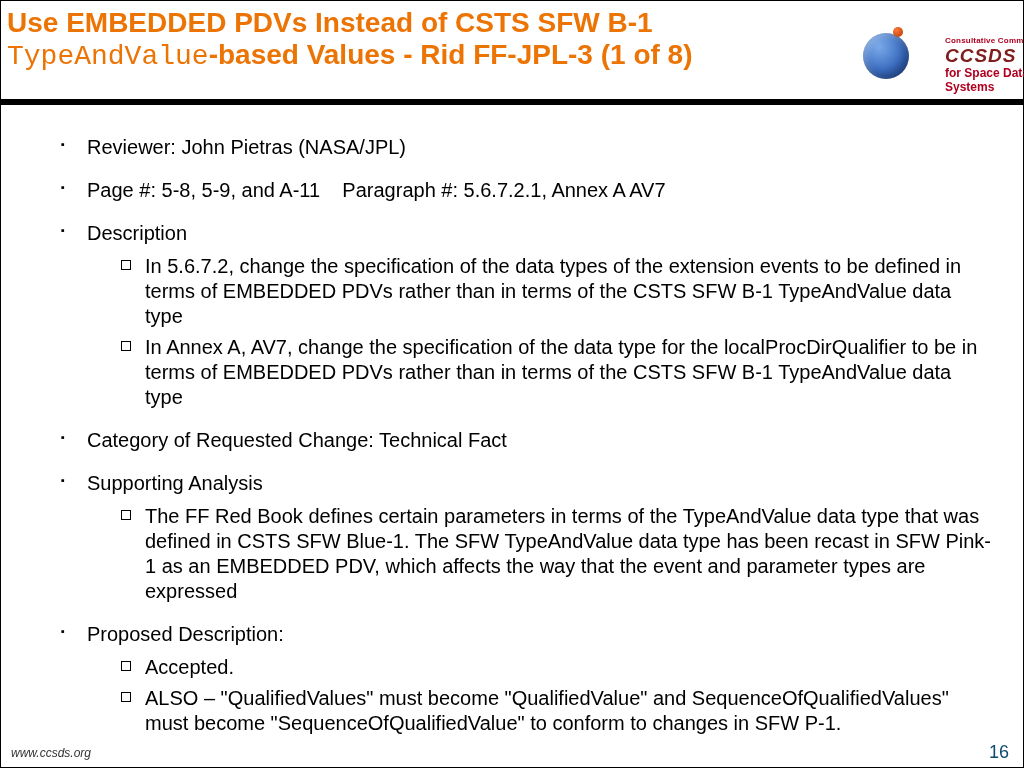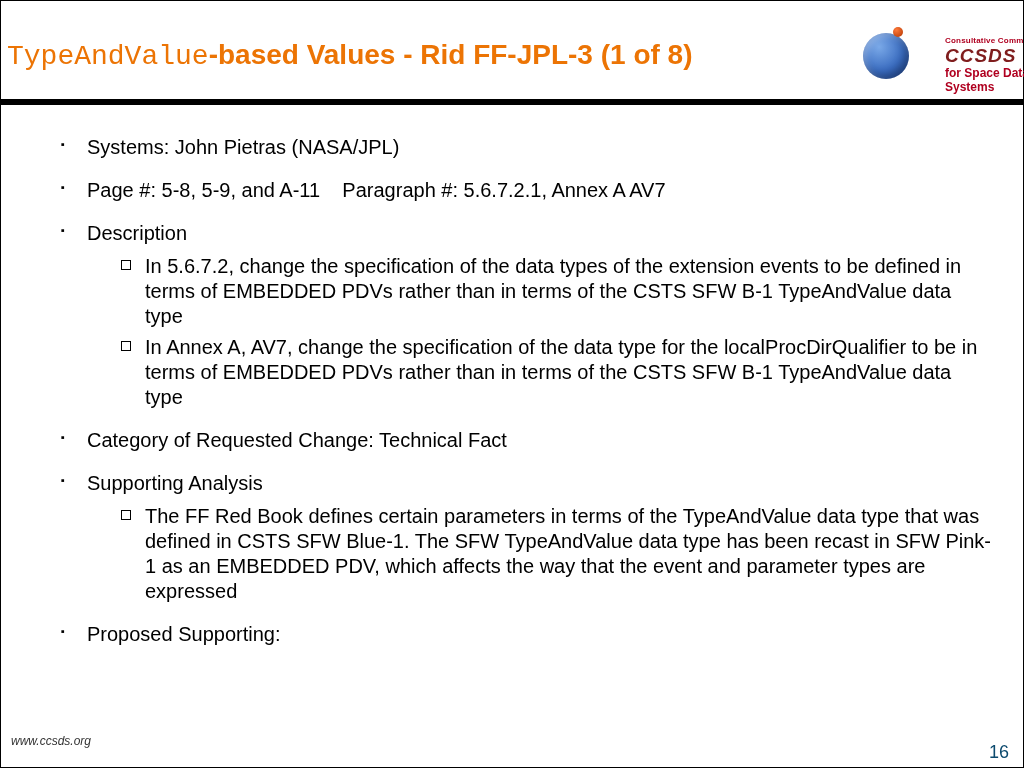--- a/index.html
+++ b/index.html
@@ -126,75 +126,79 @@
     position: absolute;
     left: 6px;
     top: 6px;
     width: 8px;
     height: 8px;
     border: 1px solid #000;
   }
   .footer-url {
     position: absolute;
     left: 10px;
-    bottom: 19px;
+    bottom: 7px;
     font-size: 12px;
     font-style: italic;
     color: #333;
   }
   .footer-pg {
     position: absolute;
     right: 14px;
     bottom: 4px;
     font-size: 18px;
     color: #0c4a6e;
   }
 </style>
 </head>
 <body>
 
 <div class="slide">
 
   <div class="header">
     <div class="title">
-      <br>
+      <span>Use EMBEDDED PDVs Instead of CSTS SFW B-1 </span><br>
       <span class="mono">TypeAndValue</span><span>-based Values - Rid FF-JPL-3 (1 of 8)</span>
     </div>
     <div class="logo">
       <div class="logo-globe"></div>
       <div class="logo-dot"></div>
       <div class="logo-text">
         <div class="logo-line1">Consultative Committee</div>
         <div class="logo-acr">CCSDS</div>
         <div class="logo-line2">for Space Data Systems</div>
       </div>
     </div>
   </div>
 
   <div class="divider"></div>
 
   <div class="content">
     <ul class="lvl1">
-      <li><span>Systems: John Pietras (NASA/JPL)</span></li>
+      <li><span>Reviewer: John Pietras (NASA/JPL)</span></li>
       <li><span style="white-space:pre;">Page #: 5-8, 5-9, and A-11    Paragraph #: 5.6.7.2.1, Annex A AV7</span></li>
       <li>
         <span>Description</span>
         <ul class="lvl2">
           <li><span>In 5.6.7.2, change the specification of the data types of the extension events to be defined in terms of EMBEDDED PDVs rather than in terms of the CSTS SFW B-1 TypeAndValue data type</span></li>
           <li><span>In Annex A, AV7, change the specification of the data type for the localProcDirQualifier to be in terms of EMBEDDED PDVs rather than in terms of the CSTS SFW B-1 TypeAndValue data type</span></li>
         </ul>
       </li>
       <li><span>Category of Requested Change: Technical Fact</span></li>
       <li>
         <span>Supporting Analysis</span>
         <ul class="lvl2">
           <li><span>The FF Red Book defines certain parameters in terms of the TypeAndValue data type that was defined in CSTS SFW Blue-1. The SFW TypeAndValue data type has been recast in SFW Pink-1 as an EMBEDDED PDV, which affects the way that the event and parameter types are expressed</span></li>
         </ul>
       </li>
       <li>
-        <span>Proposed Supporting:</span>
+        <span>Proposed Description:</span>
+        <ul class="lvl2">
+          <li><span>Accepted.</span></li>
+          <li><span>ALSO – "QualifiedValues" must become "QualifiedValue" and SequenceOfQualifiedValues" must become "SequenceOfQualifiedValue" to conform to changes in SFW P-1.</span></li>
+        </ul>
       </li>
     </ul>
   </div>
 
   <div class="footer-url">www.ccsds.org</div>
   <div class="footer-pg">16</div>
 </div>
 
 </body></html>

